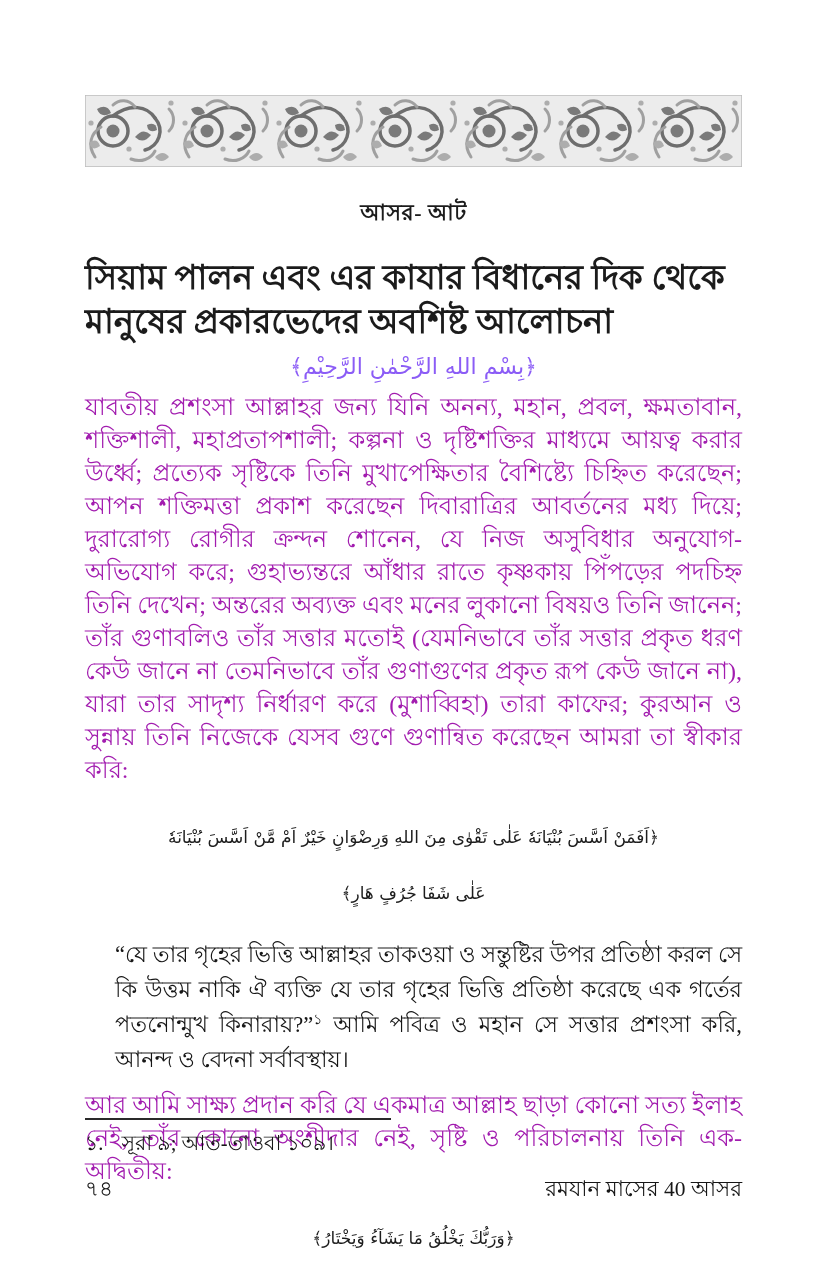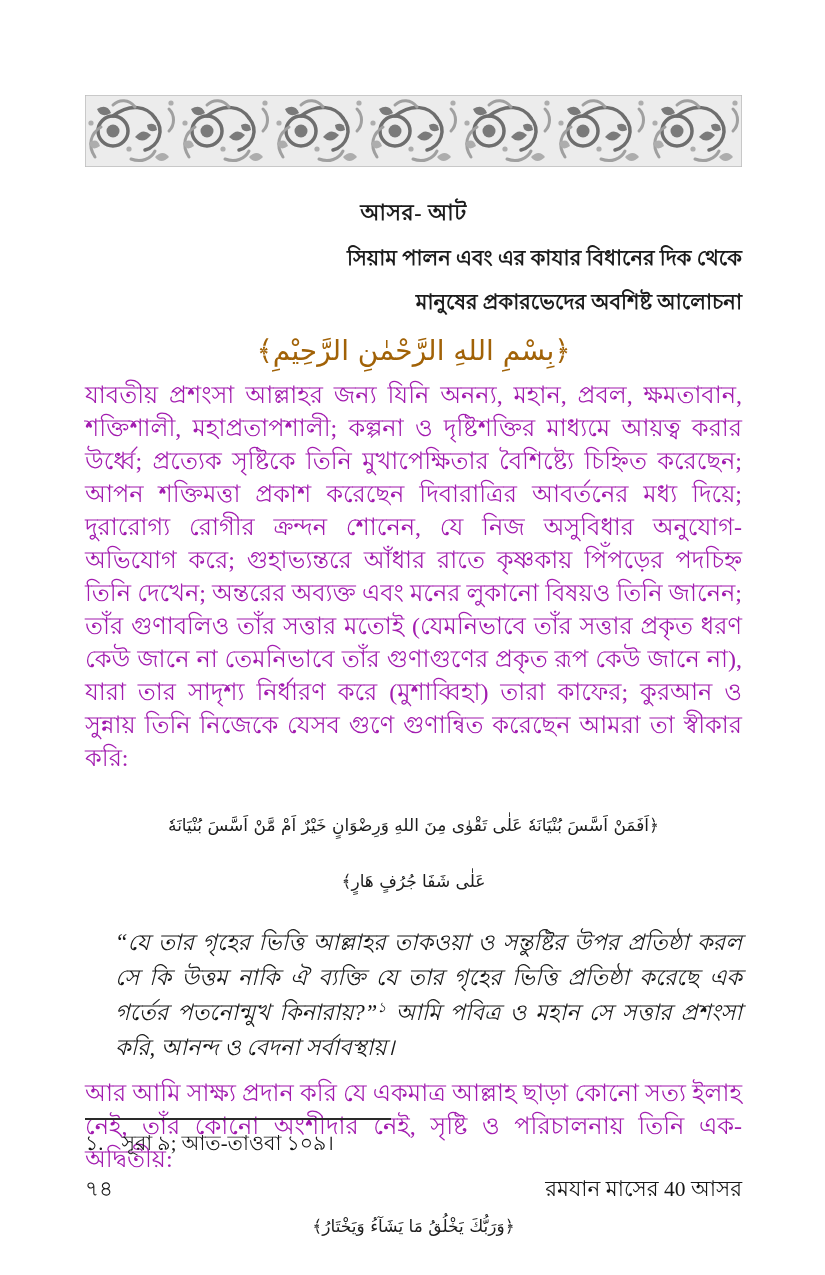--- a/index.html
+++ b/index.html
@@ -29,33 +29,33 @@
     display: block;
   }
   .session-label {
     margin-top: 28px;
     text-align: center;
     font-size: 22px;
     font-weight: bold;
     letter-spacing: 0.5px;
   }
   .chapter-title {
-    margin-top: 4px;
-    text-align: right;
-    font-size: 21px;
+    margin-top: 24px;
+    text-align: left;
+    font-size: 34px;
     font-weight: bold;
     line-height: 44px;
   }
   .bismillah {
     margin-top: 10px;
     text-align: center;
     direction: rtl;
-    font-size: 28px;
+    font-size: 22px;
     font-family: "DejaVu Sans", sans-serif;
-    color: #a16207;
+    color: #8b5cf6;
   }
   .body-para {
     margin-top: 12px;
     font-size: 24px;
     line-height: 33px;
     text-align: justify;
     color: #a21caf;
   }
   .arabic-verse {
     margin-top: 22px;
@@ -67,21 +67,20 @@
     font-family: "DejaVu Sans", sans-serif;
     color: #1d1d1d;
   }
   .quote-para {
     margin-top: 16px;
     margin-left: 30px;
     font-size: 22.5px;
     line-height: 35px;
     text-align: justify;
     color: #161616;
-    font-style: italic;
   }
   .quote-para sup {
     font-size: 14px;
     line-height: 0;
   }
   .para2 {
     margin-top: 12px;
   }
   .footnote-area {
     position: absolute;

